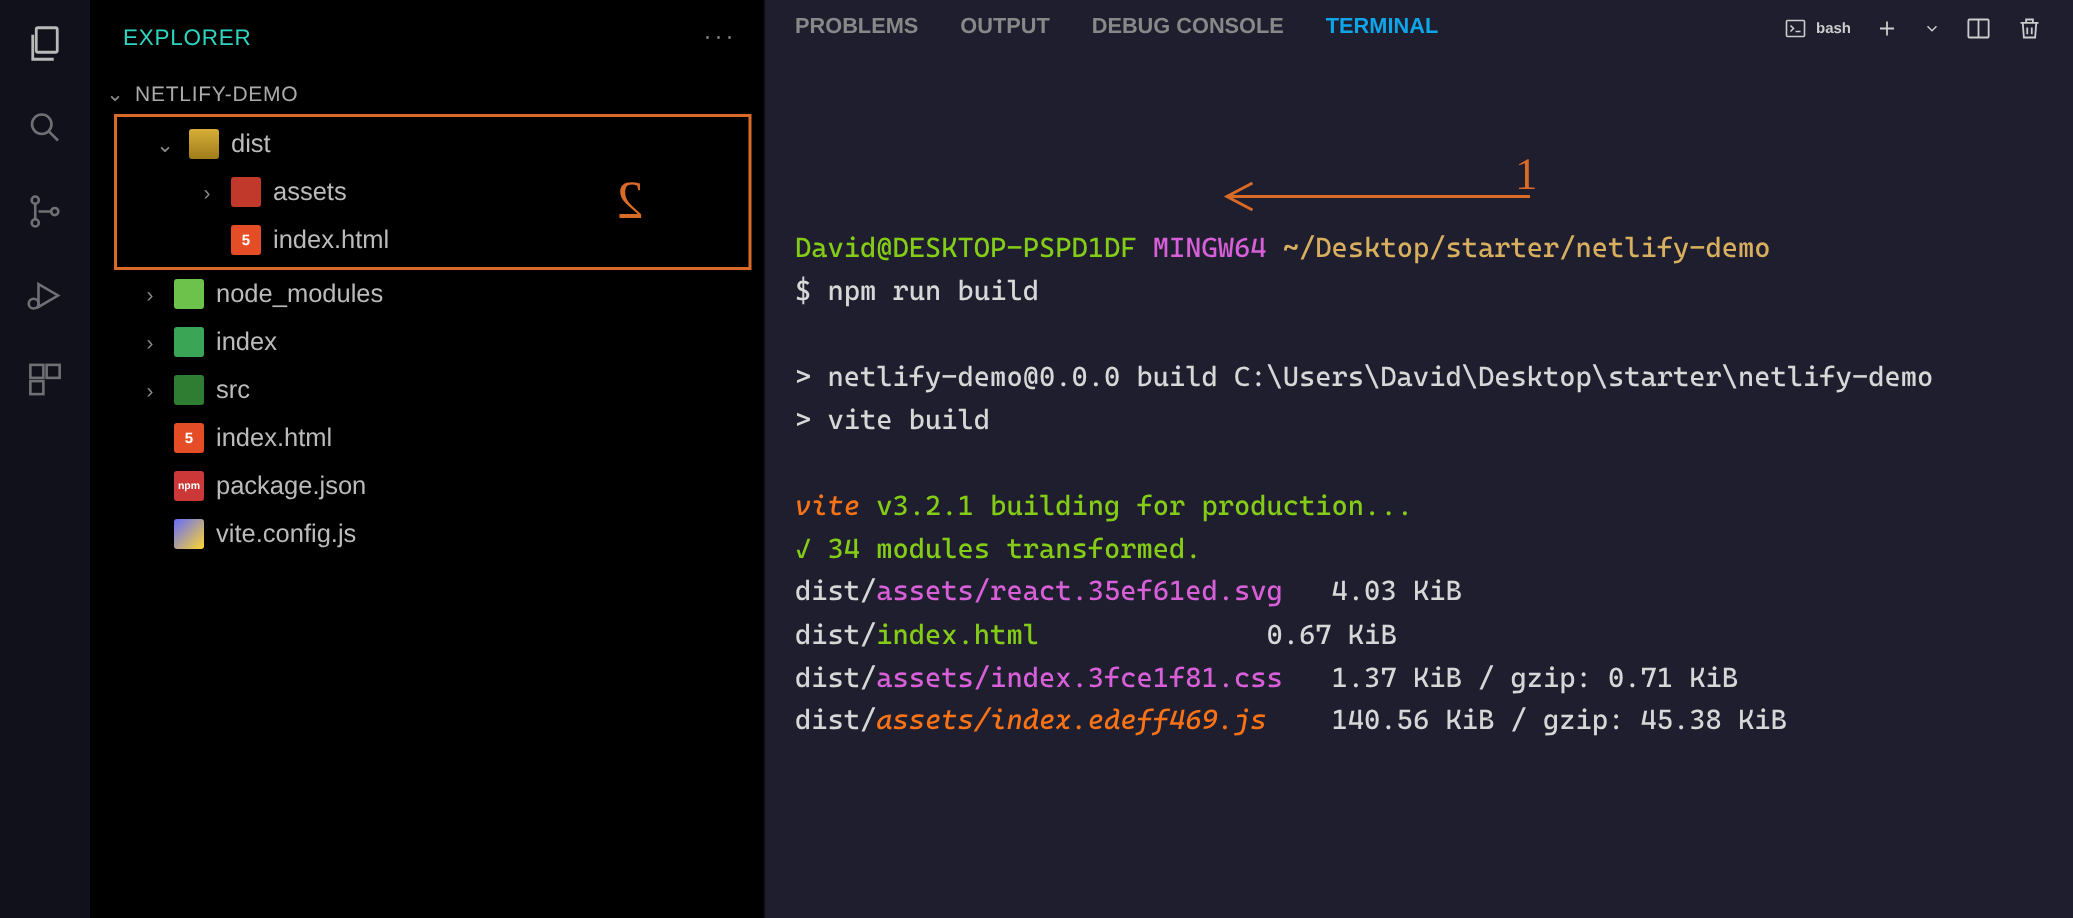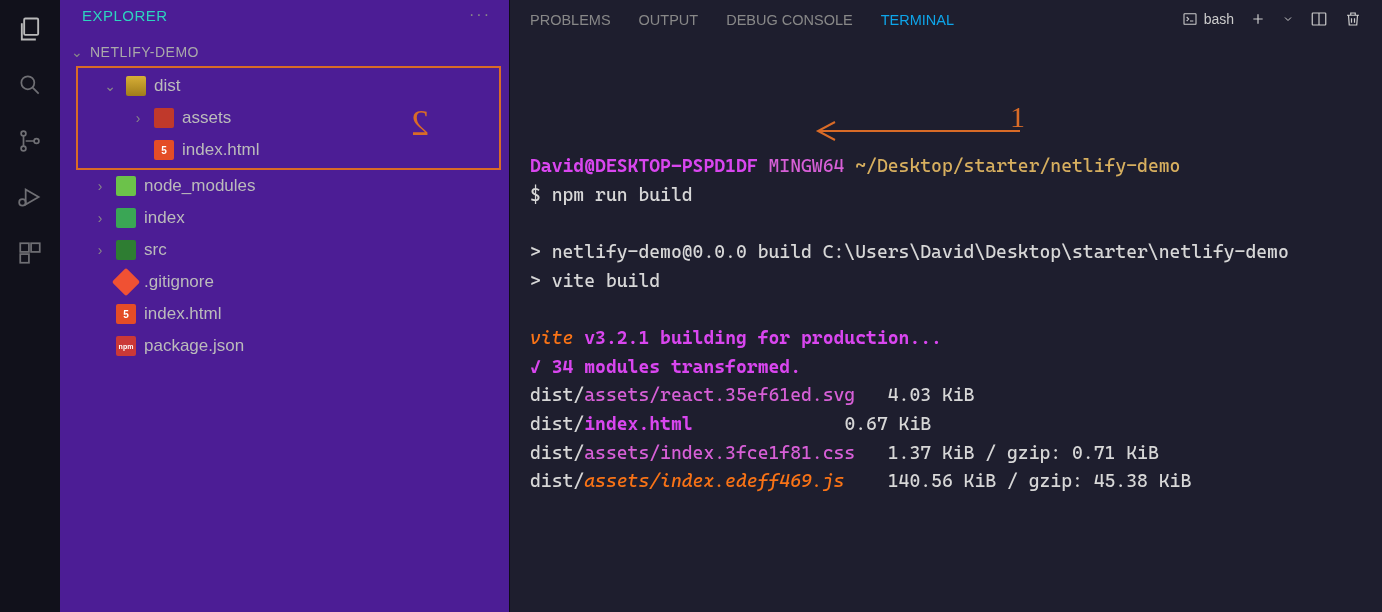--- a/index.html
+++ b/index.html
@@ -29,22 +29,23 @@
       justify-content: center;
       opacity: 0.5;
       cursor: pointer;
     }
     .activity-icon.active {
       opacity: 0.9;
     }
     .activity-icon svg { stroke: #ccc; }
     .sidebar {
       width: 450px;
-      background: #4c1d95;
+      background: #000000;
       border-right: 1px solid #0d0d16;
+      padding-top: 10px;
     }
     .sidebar-header {
       display: flex;
       align-items: center;
       justify-content: space-between;
       padding: 6px 18px 14px 22px;
     }
     .sidebar-title {
       color: #2dd4bf;
       font-size: 15px;
@@ -102,51 +103,52 @@
       transform: scaleX(-1);
     }
     .main {
       flex: 1;
       background: #1e1e2e;
       display:flex;
       flex-direction:column;
     }
     .panel-tabs {
       display: flex;
-      align-items: flex-end;
+      align-items: flex-start;
       gap: 28px;
       padding: 10px 20px;
       font-size: 14.5px;
       color: #888;
+      font-weight: bold;
     }
     .panel-tab { cursor: pointer; }
     .panel-tab.active { color: #0ea5e9; }
     .panel-actions {
       margin-left: auto;
       display: flex;
       align-items: center;
       gap: 16px;
       color: #ccc;
     }
     .shell-ind {
       display:flex;
       align-items:center;
       gap:6px;
-      font-size:14px;
+      font-size:10px;
     }
     .terminal {
       padding: 28px 20px 10px 20px;
       font-family: "Cascadia Mono","Consolas",monospace;
       font-size: 18.5px;
       line-height: 1.55;
       white-space: pre-wrap;
       color:#d0d0d0;
       position:relative;
     }
-    .term-green { color:#d946ef;font-weight:bold; }
+    .term-green { color:#84cc16; }
     .term-magenta { color:#d75fd7; }
     .term-yellow { color:#d7af5f; }
     .term-cyan { color:#f97316;font-style:italic; }
     .term-white { color:#d7d7d7; }
     .arrow1 {
       position:absolute;
       left:300px;
       top:78px;
       width:220px;
       height:30px;
@@ -240,32 +242,32 @@
       <span class="file-icon" style="background:#3aa655;color:#fff">&nbsp;</span>
       <span>index</span>
     </div>
     <div class="tree-row indent-1">
       <span class="chev">›</span>
       <span class="file-icon" style="background:#2e7d32;color:#fff">&nbsp;</span>
       <span>src</span>
     </div>
     <div class="tree-row indent-1">
       <span class="chev"></span>
-      <span class="file-icon" style="background:#f05133;color:#fff;transform:rotate(45deg)">&nbsp;</span>
-      <span>.gitignore</span>
-    </div>
-    <div class="tree-row indent-1">
-      <span class="chev"></span>
       <span class="file-icon" style="background:#e44d26;color:#fff">5</span>
       <span>index.html</span>
     </div>
     <div class="tree-row indent-1">
       <span class="chev"></span>
       <span class="file-icon" style="background:#cb3837;color:#fff;font-size:7px">npm</span>
       <span>package.json</span>
+    </div>
+    <div class="tree-row indent-1">
+      <span class="chev"></span>
+      <span class="file-icon" style="background:linear-gradient(135deg,#646cff,#ffd62e)">&nbsp;</span>
+      <span>vite.config.js</span>
     </div>
   </div>
 </div>
 
 <div class="main">
   <div class="panel-tabs">
     <span class="panel-tab">PROBLEMS</span>
     <span class="panel-tab">OUTPUT</span>
     <span class="panel-tab">DEBUG CONSOLE</span>
     <span class="panel-tab active">TERMINAL</span>

